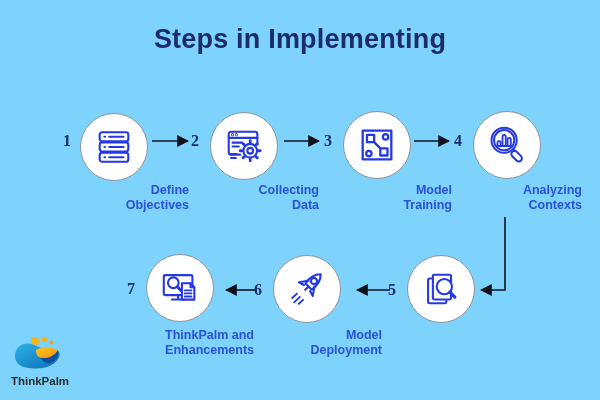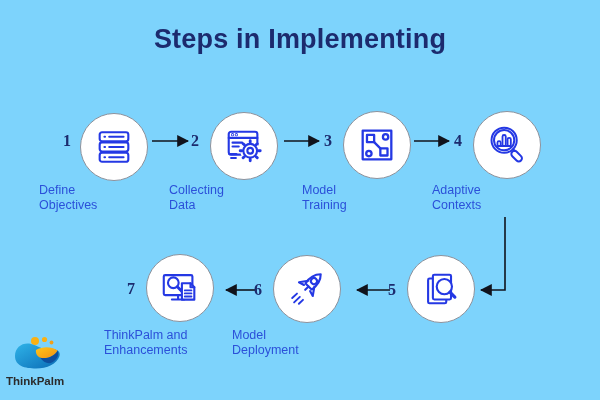--- a/index.html
+++ b/index.html
@@ -14,27 +14,27 @@
   .step-circle{
     position:absolute;width:68px;height:68px;box-sizing:border-box;
     border:1.4px solid #8e929c;border-radius:50%;background:#fff;
     display:flex;align-items:center;justify-content:center;
   }
   .step-number{
     position:absolute;width:22px;text-align:center;
     font-family:"Liberation Serif", serif;font-weight:700;font-size:16px;color:#1c2b6e;
   }
   .step-label{
-    position:absolute;width:150px;text-align:left;
-    color:#2b50d9;font-weight:400;font-size:12.5px;line-height:15px;
+    position:absolute;width:150px;text-align:right;
+    color:#2b50d9;font-weight:700;font-size:12.5px;line-height:15px;
   }
   .flow-layer{position:absolute;left:0;top:0;pointer-events:none;}
   .logo-mark{position:absolute;left:14px;top:335px;}
   .logo-text{
-    position:absolute;left:6px;top:375px;width:68px;
+    position:absolute;left:6px;top:375px;width:68px;text-align:center;
     color:#2b2b2b;font-weight:800;font-size:11.5px;letter-spacing:0;
   }
   .icon svg{display:block;}
 </style>
 </head>
 <body>
 
 <div class="canvas">
 
   <div class="title">
@@ -124,21 +124,21 @@
         <path d="M12,23 H26"></path>
         <rect x="12" y="18" width="3.4" height="5" rx="1.6" stroke-width="1.9"></rect>
         <rect x="17.3" y="11.5" width="3.4" height="11.5" rx="1.6" stroke-width="1.9"></rect>
         <rect x="22.6" y="14.5" width="3.4" height="8.5" rx="1.6" stroke-width="1.9"></rect>
         <path d="M28.4,26.5 l1.8,1.8"></path>
         <rect x="28.8" y="27.2" width="6.6" height="13" rx="3.3" transform="rotate(-45 32.1 33.7)"></rect>
       </svg>
     </span>
   </div>
   <div class="step-label" style="left:432px;top:183px">
-    <div>Adaptive</div>
+    <div>Analyzing</div>
     <div>Contexts</div>
   </div>
 
   <div class="step-number" style="left:381px;top:281px">5</div>
   <div class="step-circle" style="left:407px;top:255px">
     <span class="icon">
       <svg width="42" height="42" viewBox="0 0 44 44" fill="none" stroke="#2438e4" stroke-width="2.2" stroke-linecap="round" stroke-linejoin="round">
         <rect x="8.5" y="11" width="19" height="26" rx="1.5"></rect>
         <rect x="13.5" y="7" width="19" height="26" rx="1.5" fill="#ffffff"></rect>
         <circle cx="25.5" cy="19.5" r="8" fill="#ffffff"></circle>

